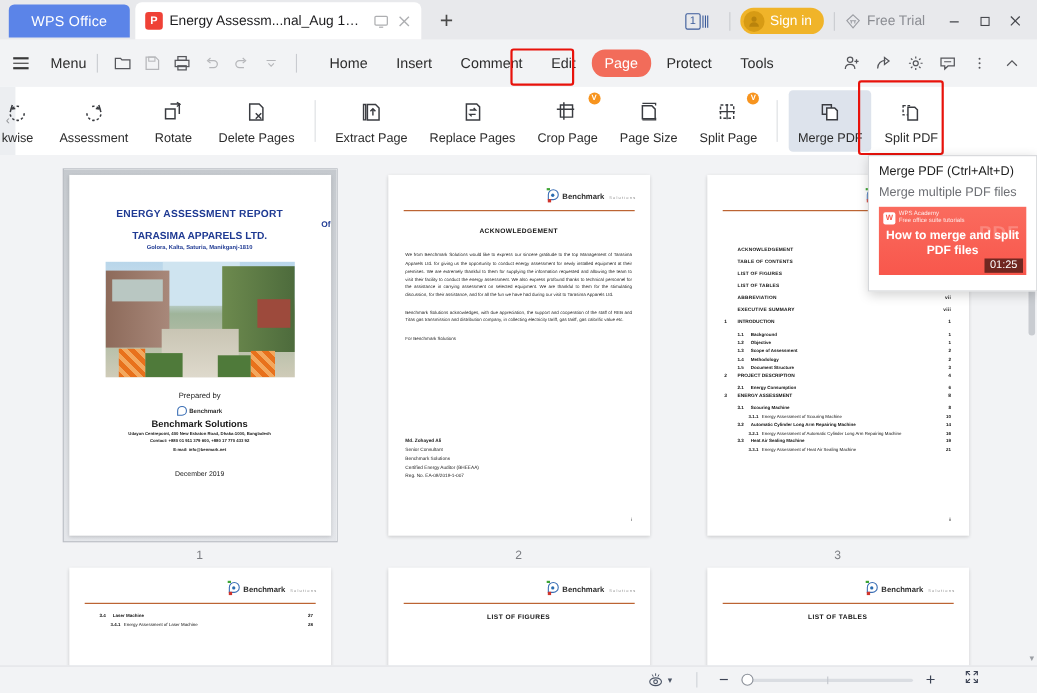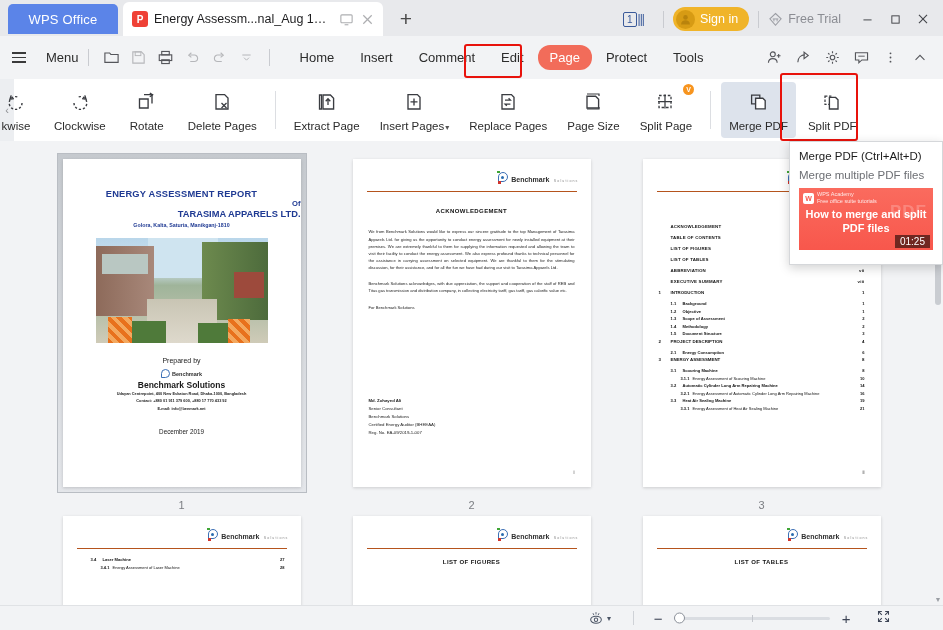--- a/index.html
+++ b/index.html
@@ -196,21 +196,21 @@
     font-family: "Liberation Sans", sans-serif;
   }
   .pg-num { font-size: 11px; color: #7b7d82; margin-top: 7px; }
 
   
   .p1-title {
     text-align: center; color: #1f3a93; font-weight: bold;
     font-size: 9.3px; margin-top: 30px; letter-spacing: .2px;
   }
   .p1-of { text-align: right; color: #1f3a93; font-size: 7.6px; font-weight: bold; }
-  .p1-co { text-align: right; color: #1f3a93; font-weight: bold; font-size: 9.3px; margin-top: 1px; }
+  .p1-co { text-align: center; color: #1f3a93; font-weight: bold; font-size: 9.3px; margin-top: 1px; }
   .p1-addr { text-align: center; color: #1f3a93; font-size: 5.3px; font-weight: bold; margin-top: 3px; }
   .p1-photo {
     margin: 10px auto 0; width: 172px; height: 105px; position: relative;
     overflow: hidden; background: linear-gradient(180deg,#b9d6ea 0%,#cfe2ee 30%,#9fb49a 45%,#cfcbb8 100%);
   }
   .ph-bL { position:absolute; left:0; top:8px; width:58px; height:70px; background:linear-gradient(90deg,#8d6a5a,#a8887a); }
   .ph-bL2{ position:absolute; left:6px; top:16px; width:46px; height:20px; background:#b9c7c2; }
   .ph-bR { position:absolute; right:0; top:4px; width:66px; height:78px; background:linear-gradient(270deg,#4d6b3c,#6d8a4e); }
   .ph-bR2{ position:absolute; right:4px; top:34px; width:30px; height:26px; background:#9d4a3c; }
   .ph-sky { position:absolute; left:52px; top:0; width:70px; height:40px; background:#cfe4f0; }
@@ -485,21 +485,21 @@
     <span class="rb-lbl">kwise</span>
   </div>
 
   <div class="rb-item">
     <span class="rb-ico">
       <svg width="26" height="26" viewBox="0 0 26 26">
         <path d="M7 13a6.4 6.4 0 1 0 3-5.4" fill="none" stroke="#3a3c41" stroke-width="1.4" stroke-dasharray="2.2 2"></path>
         <path d="M17.8 5.4 19 9.2l-3.9-.6" fill="none" stroke="#3a3c41" stroke-width="1.4"></path>
       </svg>
     </span>
-    <span class="rb-lbl">Clockwise</span>
+    <span class="rb-lbl">Assessment</span>
   </div>
 
   <div class="rb-item">
     <span class="rb-ico">
       <svg width="26" height="26" viewBox="0 0 26 26">
         <path d="M5.5 9h8.6v9H5.5z" fill="none" stroke="#3a3c41" stroke-width="1.35"></path>
         <path d="M10 4.6h8v9" fill="none" stroke="#3a3c41" stroke-width="1.35"></path>
         <path d="M15.8 3 18.6 4.8 15.8 6.8" fill="none" stroke="#3a3c41" stroke-width="1.3"></path>
       </svg>
     </span>
@@ -522,42 +522,41 @@
     <span class="rb-ico">
       <svg width="26" height="26" viewBox="0 0 26 26">
         <path d="M5.5 5h2v14h-2z" fill="none" stroke="#3a3c41" stroke-width="1.3"></path>
         <path d="M9 5h7.4l3.2 3.2V19H9z" fill="none" stroke="#3a3c41" stroke-width="1.35"></path>
         <path d="M14 15V9M11.7 11.2 14 8.8l2.3 2.4" fill="none" stroke="#3a3c41" stroke-width="1.3"></path>
       </svg>
     </span>
     <span class="rb-lbl">Extract Page</span>
   </div>
 
-  <div class="rb-item">
-    <span class="rb-ico">
-      <svg width="26" height="26" viewBox="0 0 26 26">
-        <path d="M7 4.6h9.4l2.6 2.6V19H7z" fill="none" stroke="#3a3c41" stroke-width="1.35"></path>
-        <path d="M13 8.4v7M9.5 11.9h7" stroke="#3a3c41" stroke-width="1.35"></path>
-      </svg>
-    </span>
-    <span class="rb-lbl">
-      <span>Insert Pages</span><span class="caret">▾</span>
-    </span>
-  </div>
 
   <div class="rb-item">
     <span class="rb-ico">
       <svg width="26" height="26" viewBox="0 0 26 26">
         <path d="M7 4.6h9.4l2.6 2.6V19H7z" fill="none" stroke="#3a3c41" stroke-width="1.35"></path>
         <path d="M10 10h5.4l-1.8-1.8M15.4 14H10l1.8 1.8" fill="none" stroke="#3a3c41" stroke-width="1.25"></path>
       </svg>
     </span>
     <span class="rb-lbl">Replace Pages</span>
   </div>
 
+  <div class="rb-item">
+    <span class="vip">V</span>
+    <span class="rb-ico">
+      <svg width="26" height="26" viewBox="0 0 26 26">
+        <path d="M6.5 5.5h11v11h-11z" fill="none" stroke="#3a3c41" stroke-width="1.3"></path>
+        <path d="M9.6 3v15.8M3.2 9.4H19" stroke="#3a3c41" stroke-width="1.35"></path>
+      </svg>
+    </span>
+    <span class="rb-lbl">Crop Page</span>
+  </div>
 
   <div class="rb-item">
     <span class="rb-ico">
       <svg width="26" height="26" viewBox="0 0 26 26">
         <path d="M7 4h12v2M7 19h12v-2" fill="none" stroke="#3a3c41" stroke-width="1.2"></path>
         <path d="M7 6.2h8.6l3 3V18H7z" fill="none" stroke="#3a3c41" stroke-width="1.35"></path>
       </svg>
     </span>
     <span class="rb-lbl">Page Size</span>
   </div>

